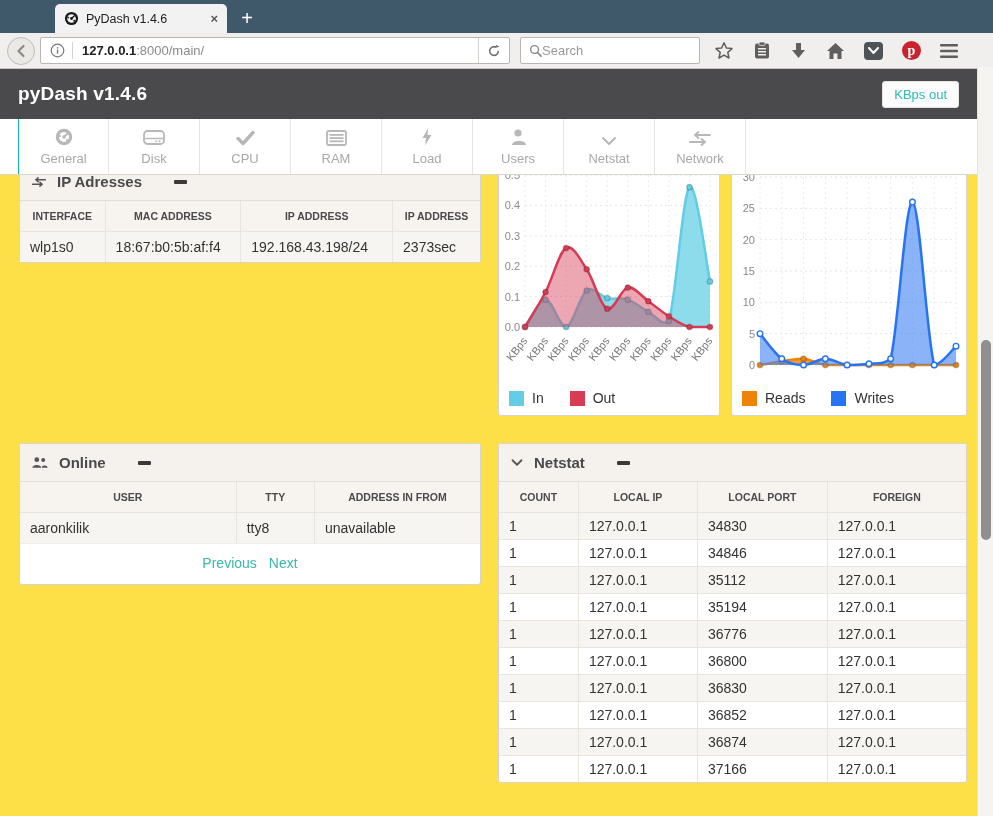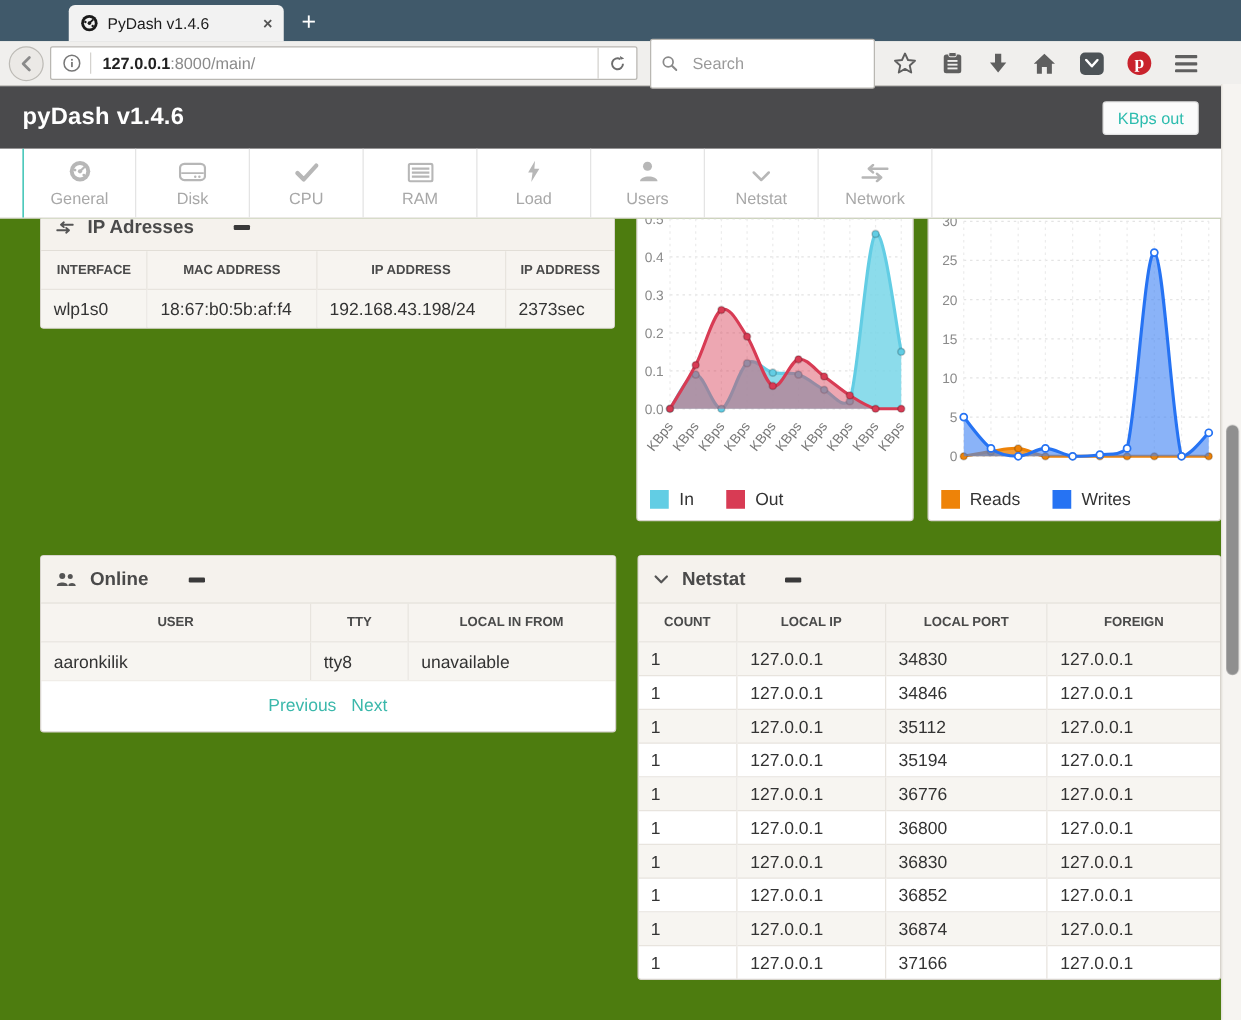--- a/index.html
+++ b/index.html
@@ -16,42 +16,42 @@
   .toolbar{height:36px;background:#f0efed;border-bottom:1px solid #c7c5c1;display:flex;align-items:center;padding:0 7px;}
   .backbtn{width:28px;height:28px;border-radius:50%;border:1px solid #bdbbb6;background:#ebe9e6;
        display:flex;align-items:center;justify-content:center;flex:0 0 auto;}
   .urlbar{width:470px;height:27px;margin-left:5px;background:#fff;border:1px solid #b9b7b2;border-radius:2px;
        display:flex;align-items:center;font-size:13px;}
   .url-info{padding:0 7px 0 9px;color:#777;display:flex;}
   .url-sep{width:1px;height:17px;background:#d4d2ce;margin-right:9px;}
   .url-host{color:#222;font-weight:bold;}
   .url-rest{color:#8a8a8a;}
   .url-reload{margin-left:auto;border-left:1px solid #d4d2ce;padding:0 8px;height:100%;display:flex;align-items:center;}
-  .searchbox{width:180px;height:40px;margin-left:10px;background:#fff;border:1px solid #b9b7b2;border-radius:2px;
-       display:flex;align-items:center;padding:0 8px;gap:12px;}
+  .searchbox{width:180px;height:27px;margin-left:10px;background:#fff;border:1px solid #b9b7b2;border-radius:2px;
+       display:flex;align-items:center;padding:0 8px;gap:0;}
   .search-ph{color:#9a9a9a;font-size:13px;}
   .tool-icons{display:flex;align-items:center;margin-left:14px;gap:19px;}
   .pocket{width:19px;height:18px;background:#4d5357;border-radius:4px;display:flex;align-items:center;justify-content:center;}
   .pinterest{width:19px;height:19px;background:#c9232d;border-radius:50%;color:#fff;font-weight:bold;
        font-size:14px;display:flex;align-items:center;justify-content:center;font-family:"Liberation Serif",serif;}
 
   
   .page{width:977px;}
   .app-header{height:50px;background:#4a4a4c;display:flex;align-items:center;padding:0 18px;}
   .app-title{color:#fff;font-size:19px;font-weight:600;letter-spacing:.2px;}
   .signout{margin-left:auto;background:#fbfbfb;color:#2dbcae;border:1px solid #e2e2e2;border-radius:3px;
        font-size:13px;padding:5px 11px;cursor:pointer;}
   .navbar{height:56px;background:#fff;display:flex;padding-left:18px;border-bottom:1px solid #d9d6d0;}
   .nav-item{width:91px;border-right:1px solid #e4e4e4;display:flex;flex-direction:column;align-items:center;
        justify-content:center;gap:5px;cursor:pointer;}
   .nav-item:first-child{border-left:1px solid #14b8a6;}
   .nav-label{font-size:13px;color:#a8a8a8;}
   .nav-ic{height:18px;display:flex;align-items:flex-end;}
 
-  .content{position:relative;height:641px;background:#4d7c0f;overflow:hidden;padding-left:32px;}
+  .content{position:relative;height:641px;background:#fde047;overflow:hidden;padding-left:19px;}
   .row{display:flex;align-items:flex-start;}
   .row1{margin-top:-13px;}
   .row2{margin-top:27px;}
 
   .panel{background:#fff;border:1px solid #d8d4cd;border-radius:3px;}
   .panel-hd{background:#f5f2ed;border-bottom:1px solid #e2ded7;height:38px;display:flex;align-items:center;padding:0 12px;}
   .p-icon{color:#555;margin-right:11px;display:flex;}
   .p-title{font-size:15px;font-weight:700;color:#4a4a4a;}
   .collapse-btn{margin-left:32px;width:13px;height:4px;background:#3a3a3a;border-radius:1px;cursor:pointer;}
 
@@ -457,21 +457,21 @@
               </svg>
             </span>
           <span class="p-title">Online</span>
           <span class="collapse-btn"></span>
         </div>
         <table class="t-online">
             <thead>
               <tr>
                 <th>USER</th>
                 <th>TTY</th>
-                <th>LOCAL IN FROM</th>
+                <th>ADDRESS IN FROM</th>
               </tr>
             </thead>
             <tbody>
               <tr>
                 <td>aaronkilik</td>
                 <td>tty8</td>
                 <td>unavailable</td>
               </tr>
             </tbody>
           </table>

